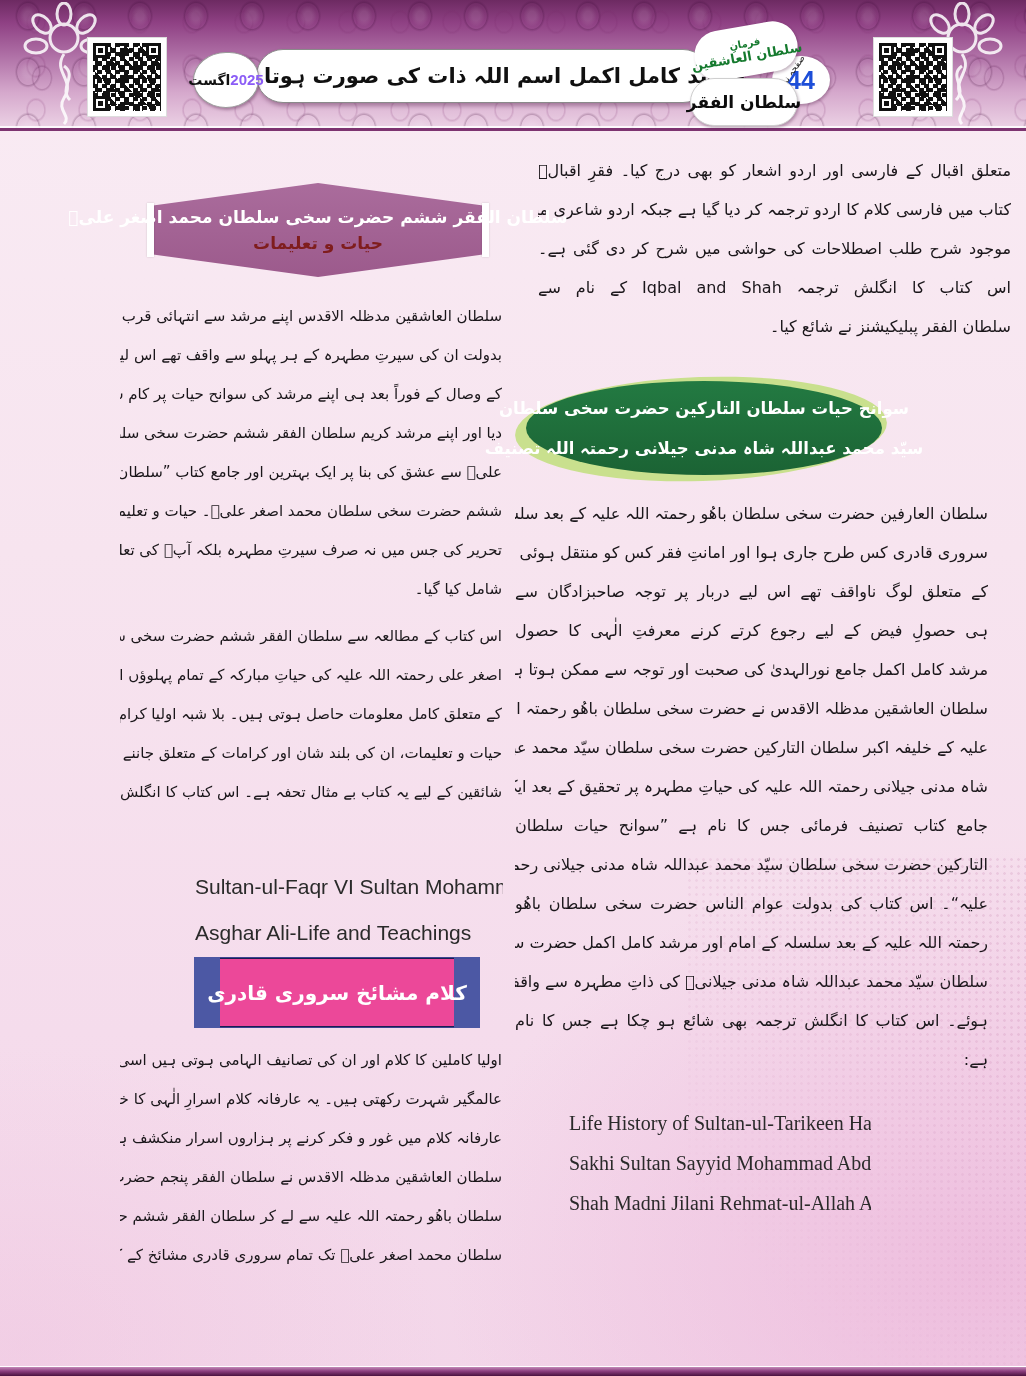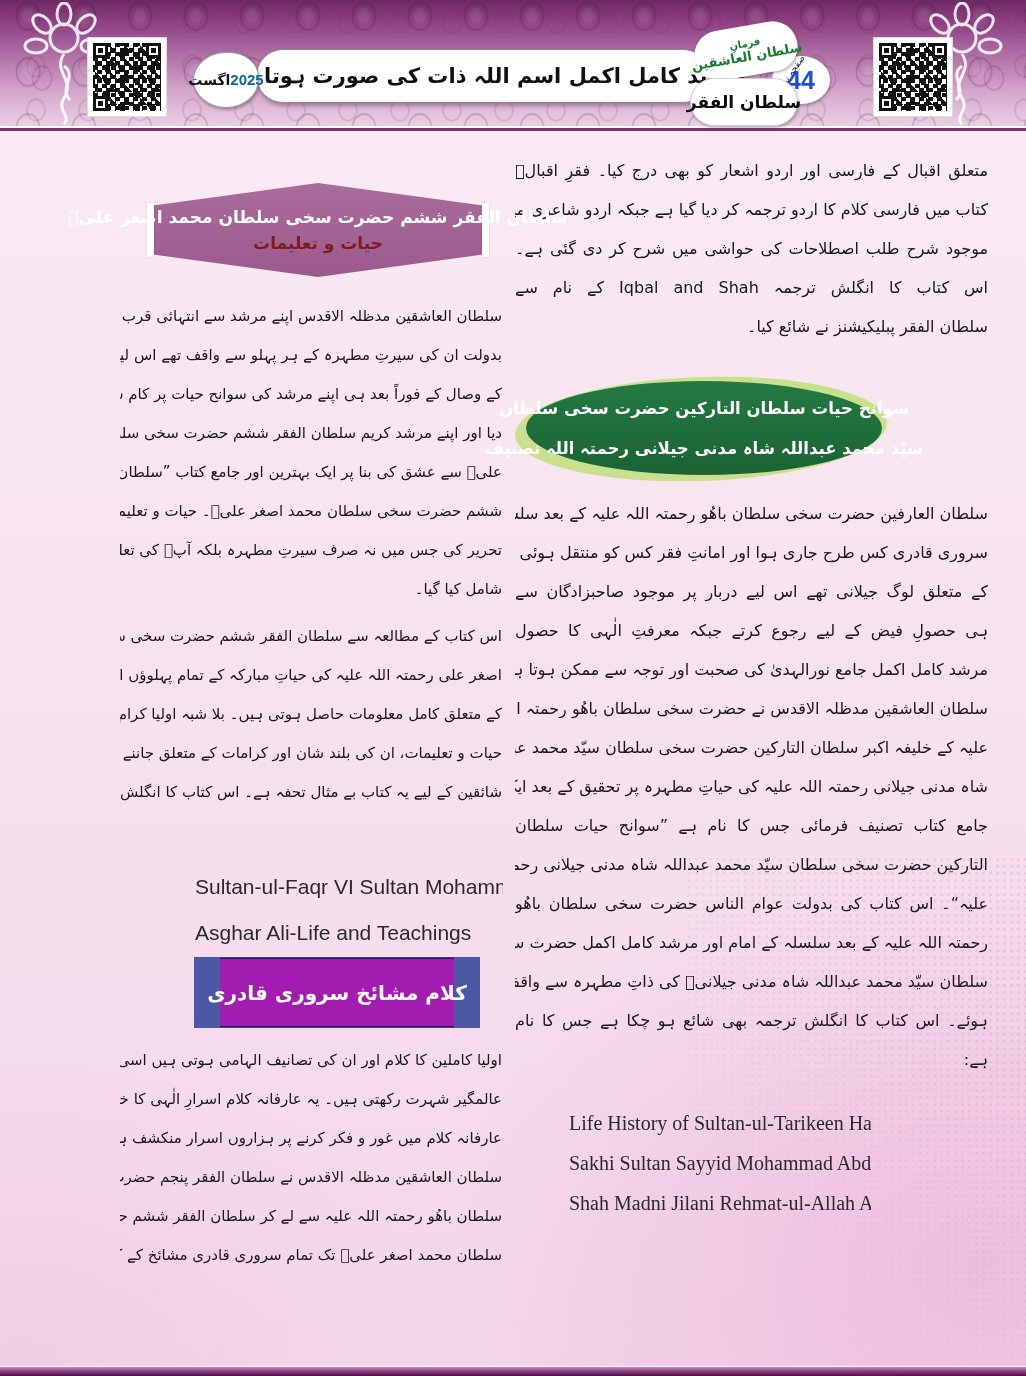--- a/index.html
+++ b/index.html
@@ -38,21 +38,21 @@
     background:
       repeating-conic-gradient(#111 0% 25%, transparent 0% 50%) 0 0/9px 9px,
       repeating-conic-gradient(transparent 0% 25%, #111 0% 43%, transparent 0% 75%, #111 0% 87%) 2px 3px/15px 13px;}
   .qr .finder{position:absolute;width:15px;height:15px;border:3px solid #111;background:#fff;box-sizing:border-box;}
   .qr .finder i{position:absolute;left:2px;top:2px;width:5px;height:5px;background:#111;display:block;}
   .qr .f-tl{left:0;top:0;} .qr .f-tr{right:0;top:0;} .qr .f-bl{left:0;bottom:0;}
   .date-bubble{position:absolute;left:193px;top:52px;width:64px;height:54px;background:#fff;border:1px solid #9a9a9a;
     border-radius:50% 45% 50% 50%;display:flex;flex-direction:row;align-items:center;justify-content:center;z-index:3;
     box-shadow:1px 2px 3px rgba(60,10,50,.35);}
   .date-bubble .m{font-size:14px;font-weight:bold;color:#111;line-height:15px;}
-  .date-bubble .y{font-size:15px;font-weight:bold;color:#0369a1;font-family:"Liberation Sans",sans-serif;line-height:16px;}
+  .date-bubble .y{font-size:15px;font-weight:bold;color:#8b5cf6;font-family:"Liberation Sans",sans-serif;line-height:16px;}
   .head-banner{position:absolute;left:256px;top:49px;width:452px;height:52px;background:#fff;border:1.5px solid #8a8a8a;
     border-radius:28px;display:flex;align-items:center;justify-content:center;z-index:2;box-shadow:1px 3px 4px rgba(60,10,50,.35);}
   .head-banner span{font-size:21px;font-weight:bold;color:#101010;direction:rtl;white-space:nowrap;}
   .farman{position:absolute;left:694px;top:26px;width:104px;height:50px;background:#fff;border-radius:26px;z-index:4;
     transform:rotate(-10deg);display:flex;flex-direction:column;align-items:center;justify-content:center;box-shadow:1px 2px 3px rgba(60,10,50,.3);}
   .farman .l1{font-size:10px;font-weight:bold;color:#157a2e;line-height:11px;}
   .farman .l2{font-size:13px;font-weight:bold;color:#157a2e;line-height:15px;white-space:nowrap;}
   .pageno{position:absolute;left:772px;top:56px;width:58px;height:48px;background:#fff;border-radius:50% 50% 50% 50%;z-index:3;
     display:flex;align-items:center;justify-content:center;box-shadow:1px 2px 3px rgba(60,10,50,.3);}
   .pageno .num{font-size:25px;font-weight:bold;color:#1d4ed8;font-family:"Liberation Sans",sans-serif;}
@@ -62,39 +62,39 @@
   .sfl-logo span{font-size:17px;font-weight:bold;color:#0d0d0d;direction:rtl;white-space:nowrap;}
   
   .hexagon{position:absolute;left:153px;top:183px;width:330px;height:94px;z-index:1;}
   .hexagon .shape{position:absolute;inset:0;background:linear-gradient(180deg,#aa6c9c,#9c5a8c);
     clip-path:polygon(0 24%,50% 0,100% 24%,100% 76%,50% 100%,0 76%);}
   .hexagon .bar{position:absolute;top:20px;bottom:20px;width:7px;background:#fff;box-shadow:0 0 2px rgba(0,0,0,.2);}
   .hexagon .bar.l{left:-6px;} .hexagon .bar.r{right:-6px;}
   .hexagon .txt{position:absolute;inset:0;display:flex;flex-direction:column;align-items:center;justify-content:center;gap:6px;direction:rtl;}
   .hexagon .txt .h1{color:#fff;font-size:17px;font-weight:bold;white-space:nowrap;}
   .hexagon .txt .h2{color:#7f1d1d;font-size:17px;font-weight:bold;}
-  .navy-banner{position:absolute;left:195px;top:958px;width:284px;height:69px;background:#a21caf;
+  .navy-banner{position:absolute;left:195px;top:958px;width:284px;height:69px;background:#ec4899;
     box-shadow:0 0 0 1px #3c4490, inset 0 0 0 1px #1a1f52;display:flex;align-items:center;justify-content:center;}
   .navy-banner::before,.navy-banner::after{content:"";position:absolute;top:-1px;bottom:-1px;width:26px;background:#4c58a4;}
   .navy-banner::before{left:-1px;} .navy-banner::after{right:-1px;}
   .navy-banner span{color:#fff;font-size:20px;font-weight:bold;direction:rtl;white-space:nowrap;z-index:1;}
   .oval-wrap{position:absolute;left:515px;top:373px;width:378px;height:110px;}
   .oval-wrap .glow{position:absolute;left:0;top:4px;width:372px;height:104px;background:#c9e08e;border-radius:50%;transform:rotate(-2deg);}
   .oval-wrap .oval{position:absolute;left:11px;top:8px;width:356px;height:94px;background:linear-gradient(180deg,#237a42,#1b6334);
     border-radius:50%;display:flex;flex-direction:column;align-items:center;justify-content:center;gap:21px;direction:rtl;}
   .oval-wrap .o1{color:#fff;font-size:16.5px;font-weight:bold;white-space:nowrap;}
   .oval-wrap .o2{color:#fff;font-size:16.5px;font-weight:bold;white-space:nowrap;}
   
   .upara{position:absolute;direction:rtl;color:#1a161a;}
   .upara .line{height:39px;line-height:39px;white-space:nowrap;overflow:hidden;text-align:justify;text-align-last:justify;}
   .upara .line:last-child{text-align-last:right;}
   .p-left{left:120px;width:382px;font-size:15px;}
   .p-right{left:515px;width:473px;font-size:16px;}
   #lpara1{top:297px;} #lpara2{top:617px;} #lpara3{top:1041px;}
-  #rpara1{top:151px;} #rpara2{top:494px;}
+  #rpara1{top:151px;margin-left:23px;} #rpara2{top:494px;}
   .etitle{position:absolute;color:#2a2a2a;}
   .etitle .line{white-space:nowrap;overflow:hidden;text-align:justify;text-align-last:justify;margin-left:44px;}
   .etitle .line:last-child{text-align-last:left;}
   #etitle-left{left:151px;top:864px;width:352px;font-family:"Liberation Sans",sans-serif;font-size:21px;}
   #etitle-left .line{height:46px;line-height:46px;}
   #etitle-right{left:525px;top:1103px;width:346px;font-family:"Liberation Serif",serif;font-size:20px;}
   #etitle-right .line{height:40px;line-height:40px;}
   
   .footer-strip{position:absolute;left:0;bottom:0;width:100%;height:9px;
     background:linear-gradient(180deg,#c48bb8 0%,#8d3f80 45%,#4a123f 100%);border-top:1px solid #fff;}
@@ -241,22 +241,22 @@
   <div class="glow"></div>
   <div class="oval">
     <span class="o1">سوانح حیات سلطان التارکین حضرت سخی سلطان</span>
     <span class="o2">سیّد محمد عبداللہ شاہ مدنی جیلانی رحمتہ اللہ تصنیف</span>
   </div>
 </div>
 
 <div id="rpara2" class="upara p-right">
     <div class="line">سلطان العارفین حضرت سخی سلطان باھُو رحمتہ اللہ علیہ کے بعد سلسلہ</div>
     <div class="line">سروری قادری کس طرح جاری ہوا اور امانتِ فقر کس کو منتقل ہوئی اس</div>
-    <div class="line">کے متعلق لوگ جیلانی تھے اس لیے دربار پر موجود صاحبزادگان سے</div>
-    <div class="line">ہی حصولِ فیض کے لیے رجوع کرتے جبکہ معرفتِ الٰہی کا حصول</div>
+    <div class="line">کے متعلق لوگ ناواقف تھے اس لیے دربار پر توجہ صاحبزادگان سے</div>
+    <div class="line">ہی حصولِ فیض کے لیے رجوع کرتے کرنے معرفتِ الٰہی کا حصول</div>
     <div class="line">مرشد کامل اکمل جامع نورالہدیٰ کی صحبت اور توجہ سے ممکن ہوتا ہے۔</div>
     <div class="line">سلطان العاشقین مدظلہ الاقدس نے حضرت سخی سلطان باھُو رحمتہ اللہ</div>
     <div class="line">علیہ کے خلیفہ اکبر سلطان التارکین حضرت سخی سلطان سیّد محمد عبداللہ</div>
     <div class="line">شاہ مدنی جیلانی رحمتہ اللہ علیہ کی حیاتِ مطہرہ پر تحقیق کے بعد ایک</div>
     <div class="line">جامع کتاب تصنیف فرمائی جس کا نام ہے ”سوانح حیات سلطان</div>
     <div class="line">التارکین حضرت سخی سلطان سیّد محمد عبداللہ شاہ مدنی جیلانی رحمتہ اللہ</div>
     <div class="line">علیہ“۔ اس کتاب کی بدولت عوام الناس حضرت سخی سلطان باھُو</div>
     <div class="line">رحمتہ اللہ علیہ کے بعد سلسلہ کے امام اور مرشد کامل اکمل حضرت سخی</div>
     <div class="line">سلطان سیّد محمد عبداللہ شاہ مدنی جیلانیؒ کی ذاتِ مطہرہ سے واقف</div>
     <div class="line">ہوئے۔ اس کتاب کا انگلش ترجمہ بھی شائع ہو چکا ہے جس کا نام</div>

